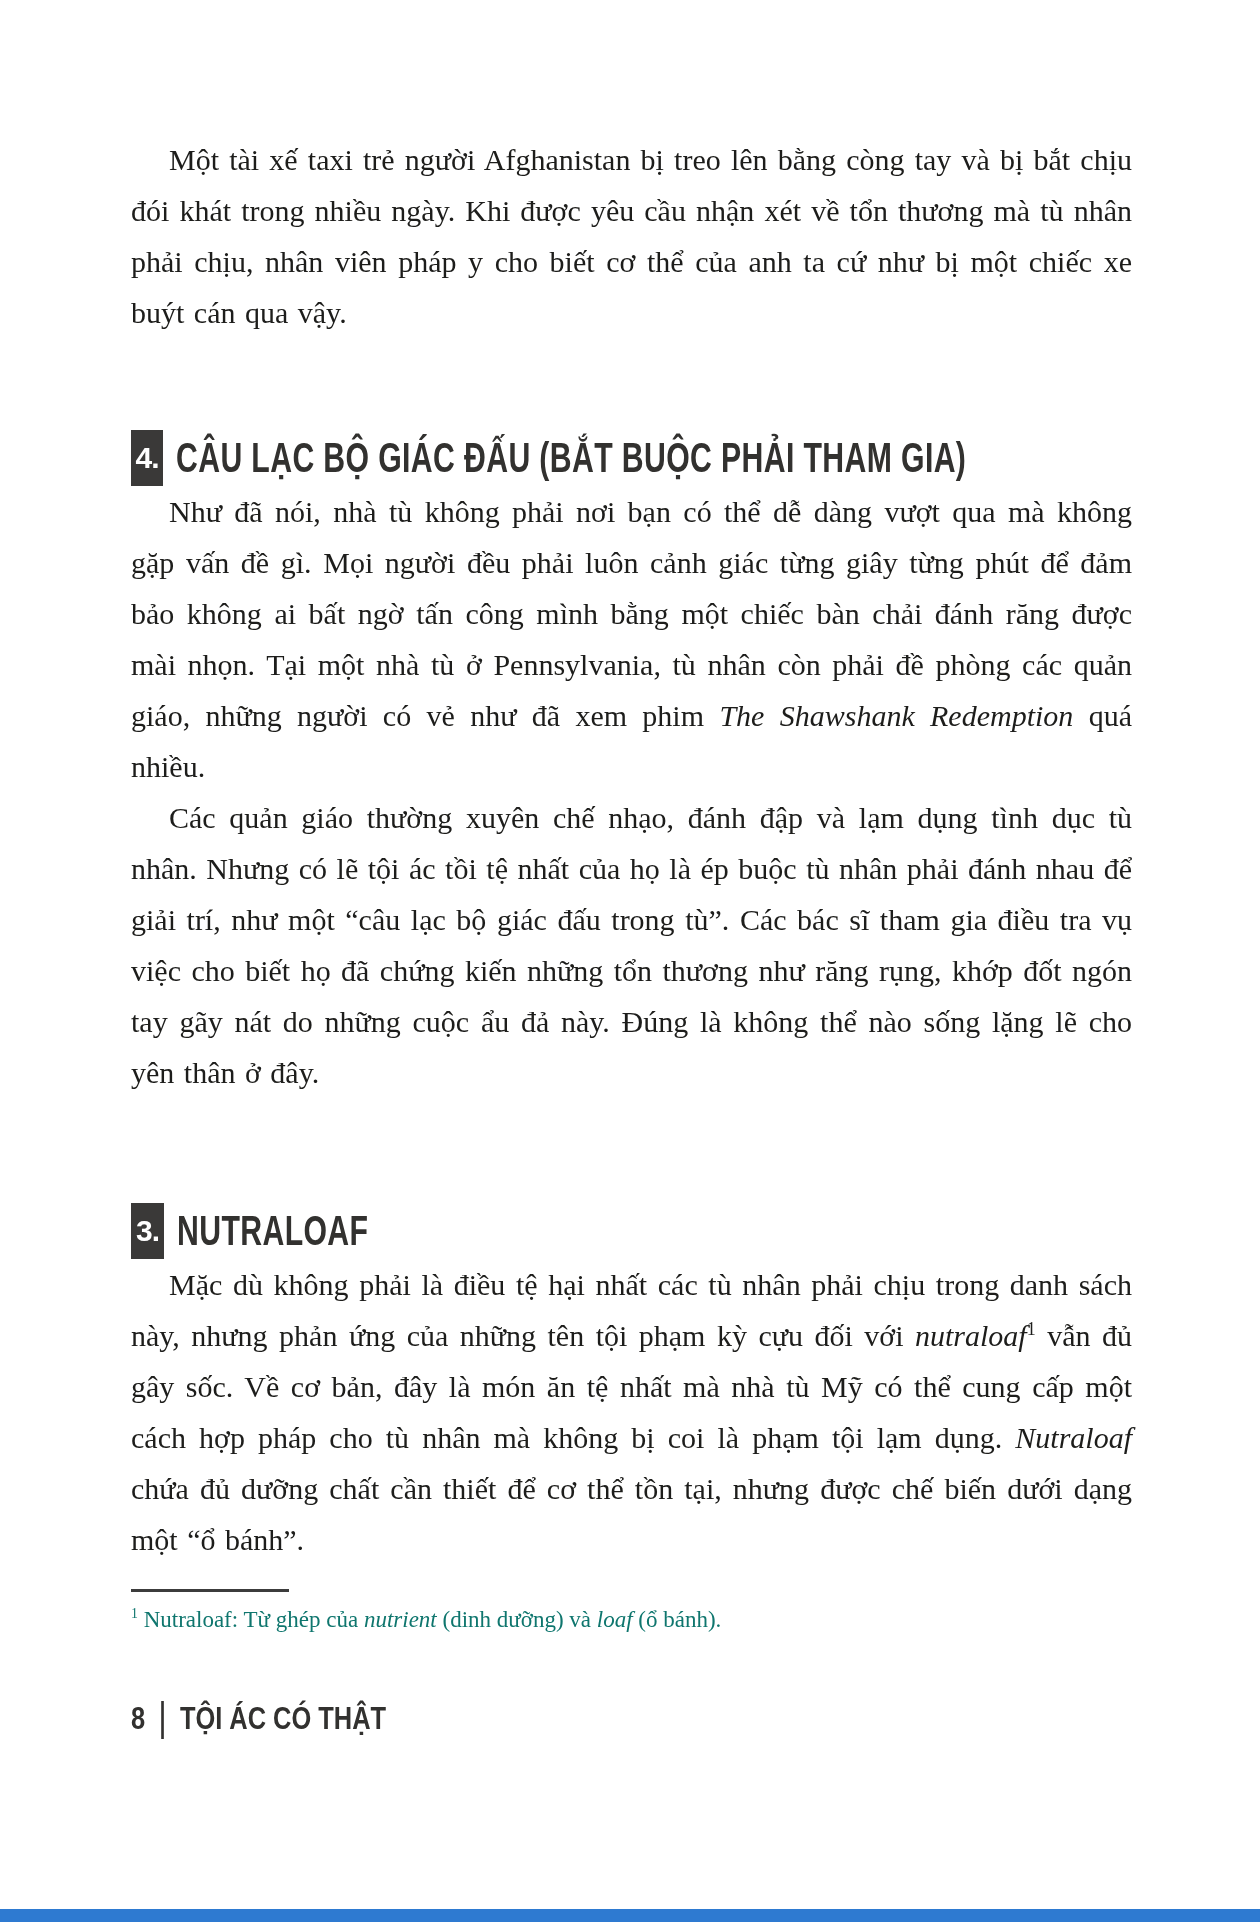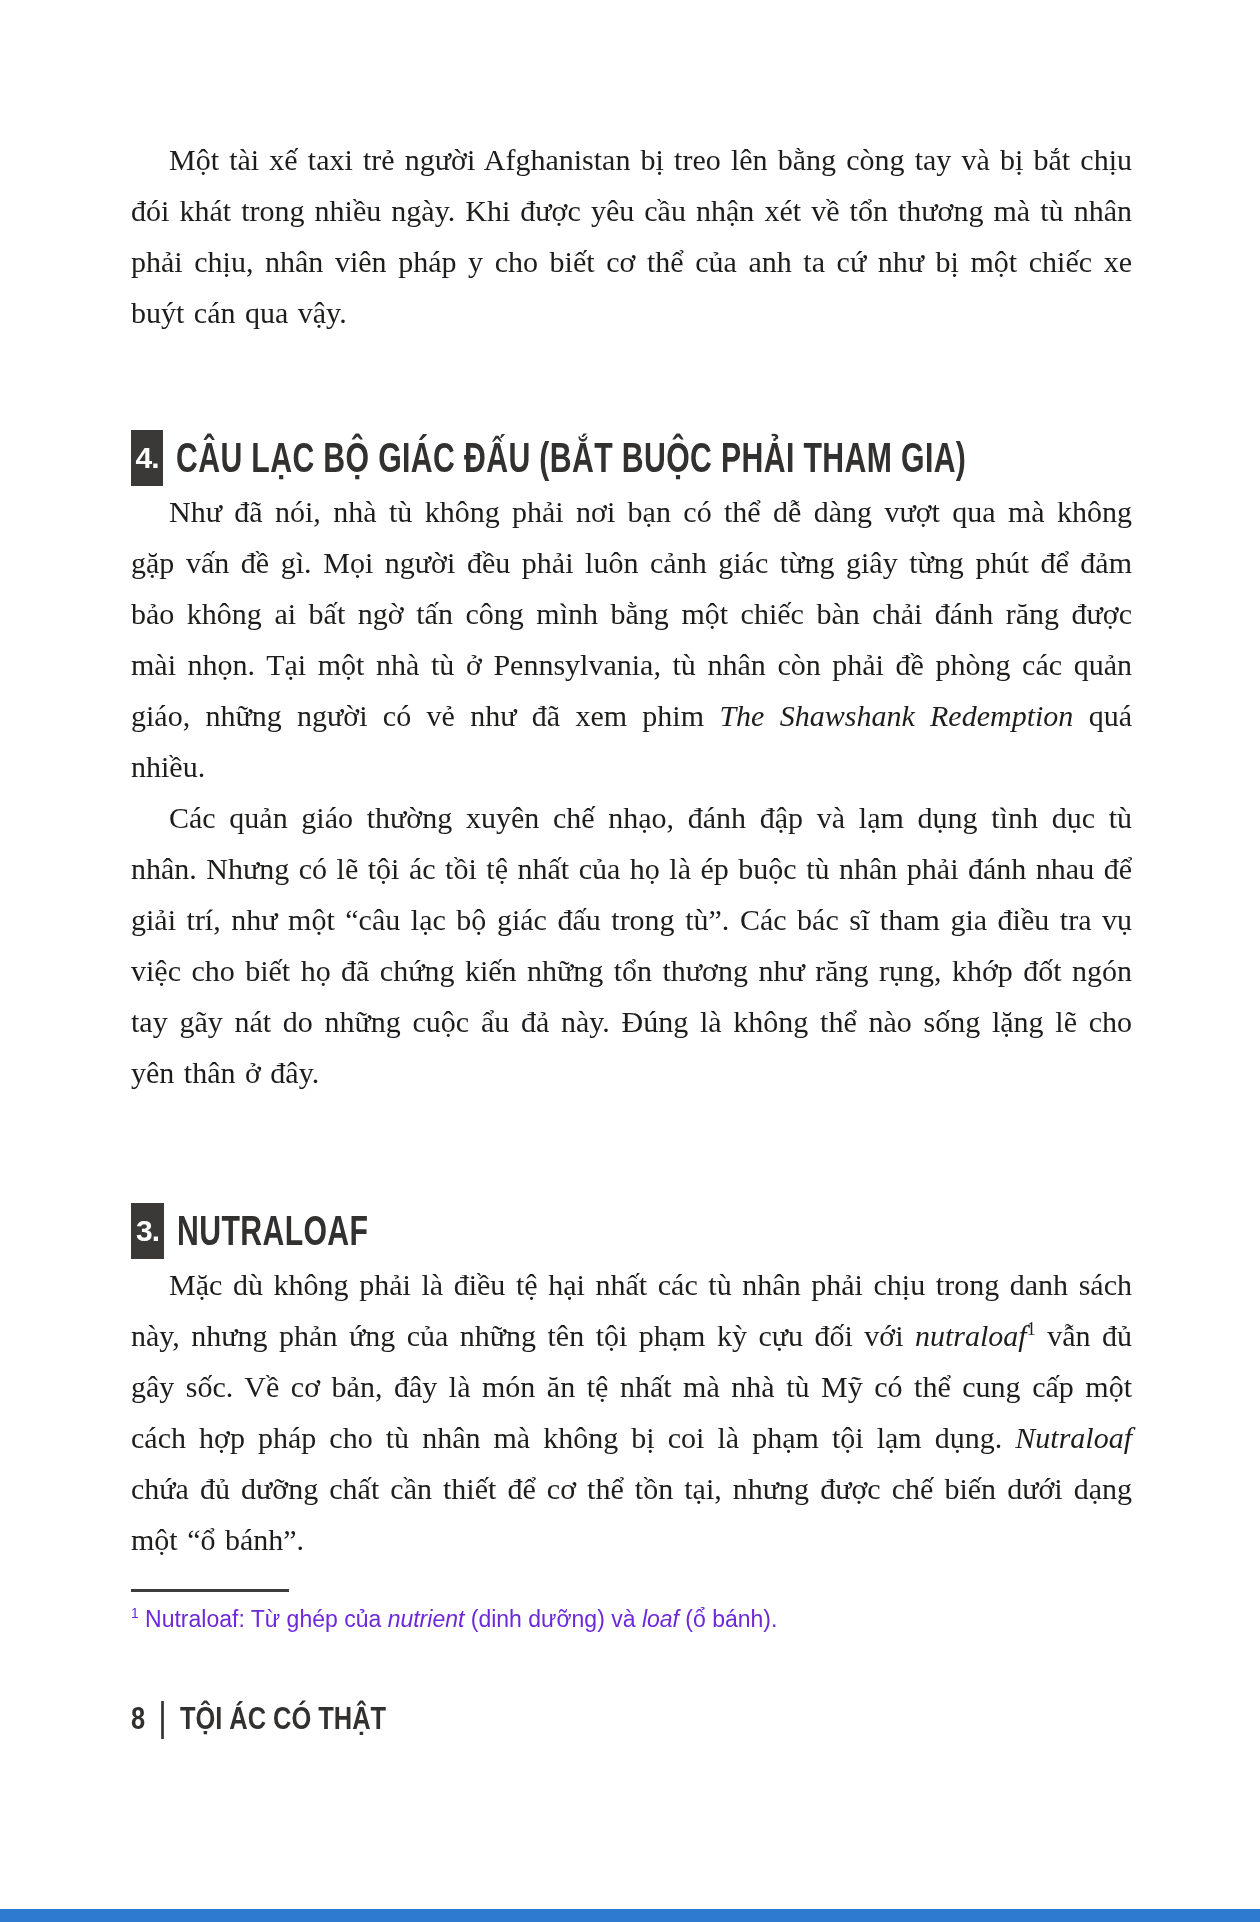--- a/index.html
+++ b/index.html
@@ -66,25 +66,25 @@
     white-space:nowrap;
     letter-spacing:0.5px;
   }
   .footnote-rule{
     width:158px;
     height:0;
     border-top:3px solid #3c3c3c;
     margin-top:24px;
   }
   .footnote{
-    font-family:Liberation Sans, sans-serif;
+    font-family:Liberation Serif, serif;
     font-size:23px;
     line-height:31px;
     margin:12px 0 0 0;
-    color:#6d28d9;
+    color:#0f766e;
   }
   .footnote em{font-style:italic;}
   .footer{margin-top:64px;}
   .footer-inner{
     display:flex;
     align-items:center;
     gap:16px;
     transform:scaleX(0.82);
     transform-origin:left center;
     font-family:"Liberation Sans", sans-serif;

